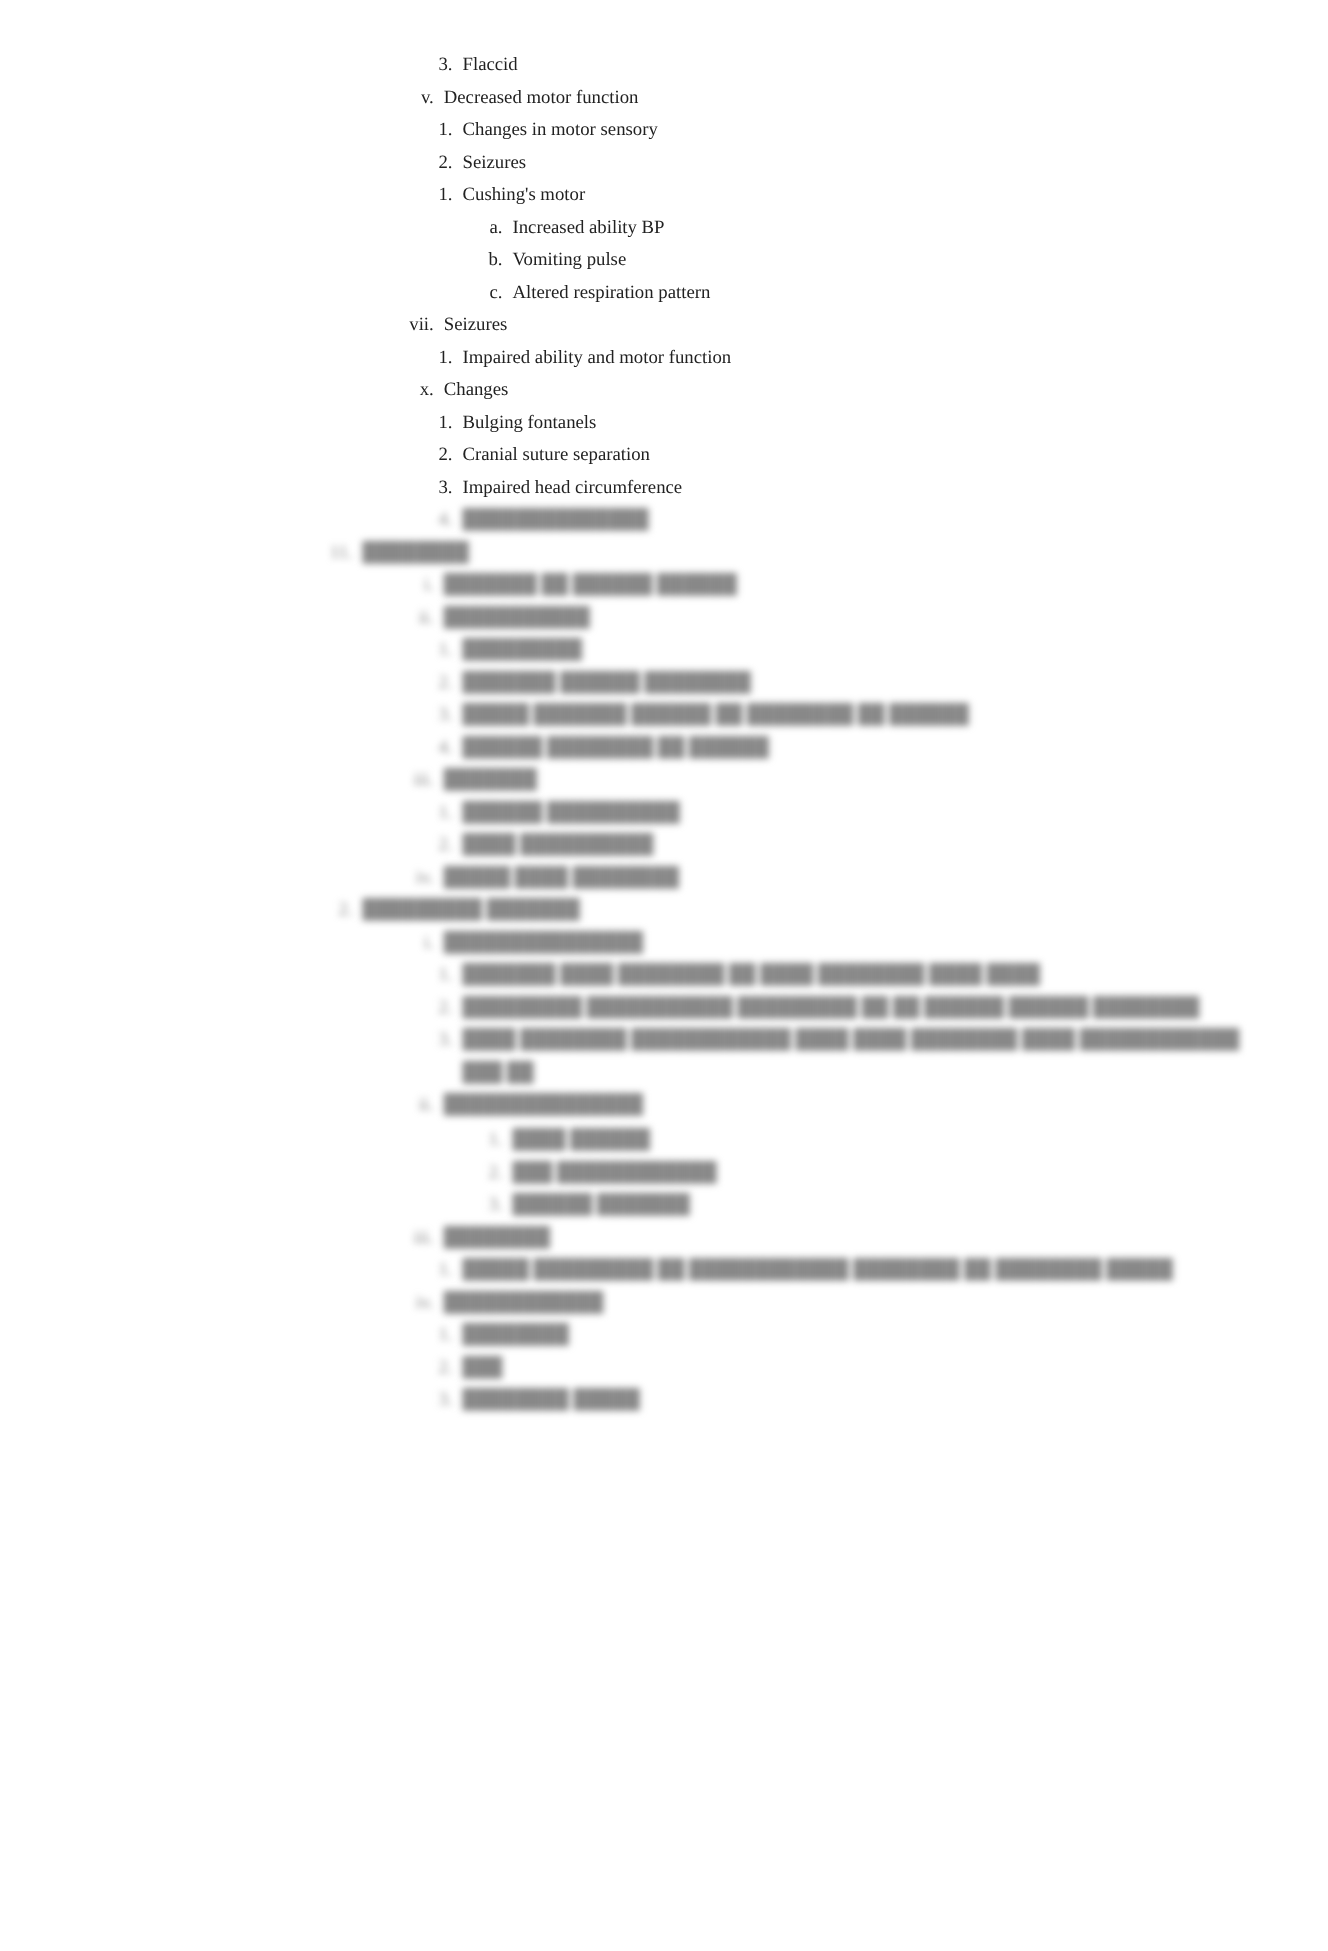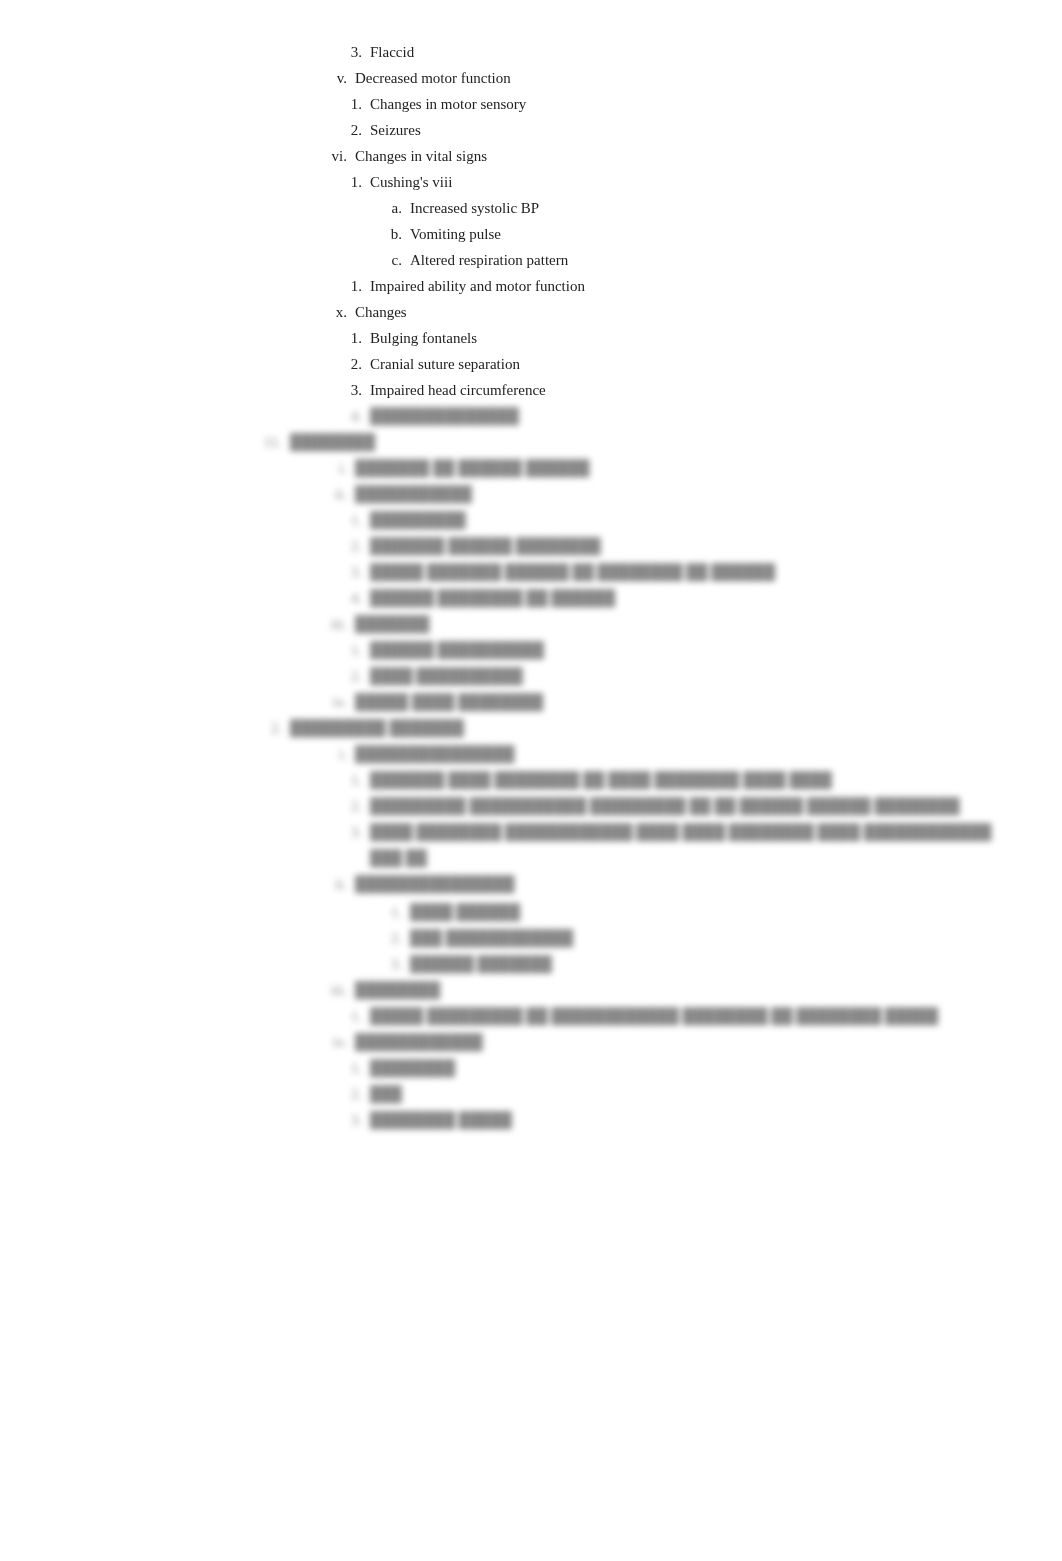--- a/index.html
+++ b/index.html
@@ -75,39 +75,39 @@
         <span class="">Decreased motor function</span>
       </div>
       <div class="outline-item level-3">
         <span class="num-label">1.</span>
         <span class="">Changes in motor sensory</span>
       </div>
       <div class="outline-item level-3">
         <span class="num-label">2.</span>
         <span class="">Seizures</span>
       </div>
-      <div class="outline-item level-2">
-        <span class="roman-label">vi.</span>
-        <span class="">Changes in vital signs</span>
-      </div>
-      <div class="outline-item level-3">
-        <span class="num-label">1.</span>
-        <span class="">Cushing's viii</span>
+      <div class="outline-item level-3">
+        <span class="num-label">1.</span>
+        <span class="">Cushing's motor</span>
       </div>
       <div class="outline-item level-4">
         <span class="alpha-label">a.</span>
-        <span class="">Increased systolic BP</span>
+        <span class="">Increased ability BP</span>
       </div>
       <div class="outline-item level-4">
         <span class="alpha-label">b.</span>
         <span class="">Vomiting pulse</span>
       </div>
       <div class="outline-item level-4">
         <span class="alpha-label">c.</span>
         <span class="">Altered respiration pattern</span>
+      </div>
+      <div class="outline-item level-2">
+        <span class="roman-label">vii.</span>
+        <span class="">Seizures</span>
       </div>
       <div class="outline-item level-3">
         <span class="num-label">1.</span>
         <span class="">Impaired ability and motor function</span>
       </div>
       <div class="outline-item level-2">
         <span class="roman-label">x.</span>
         <span class="">Changes</span>
       </div>
       <div class="outline-item level-3">

